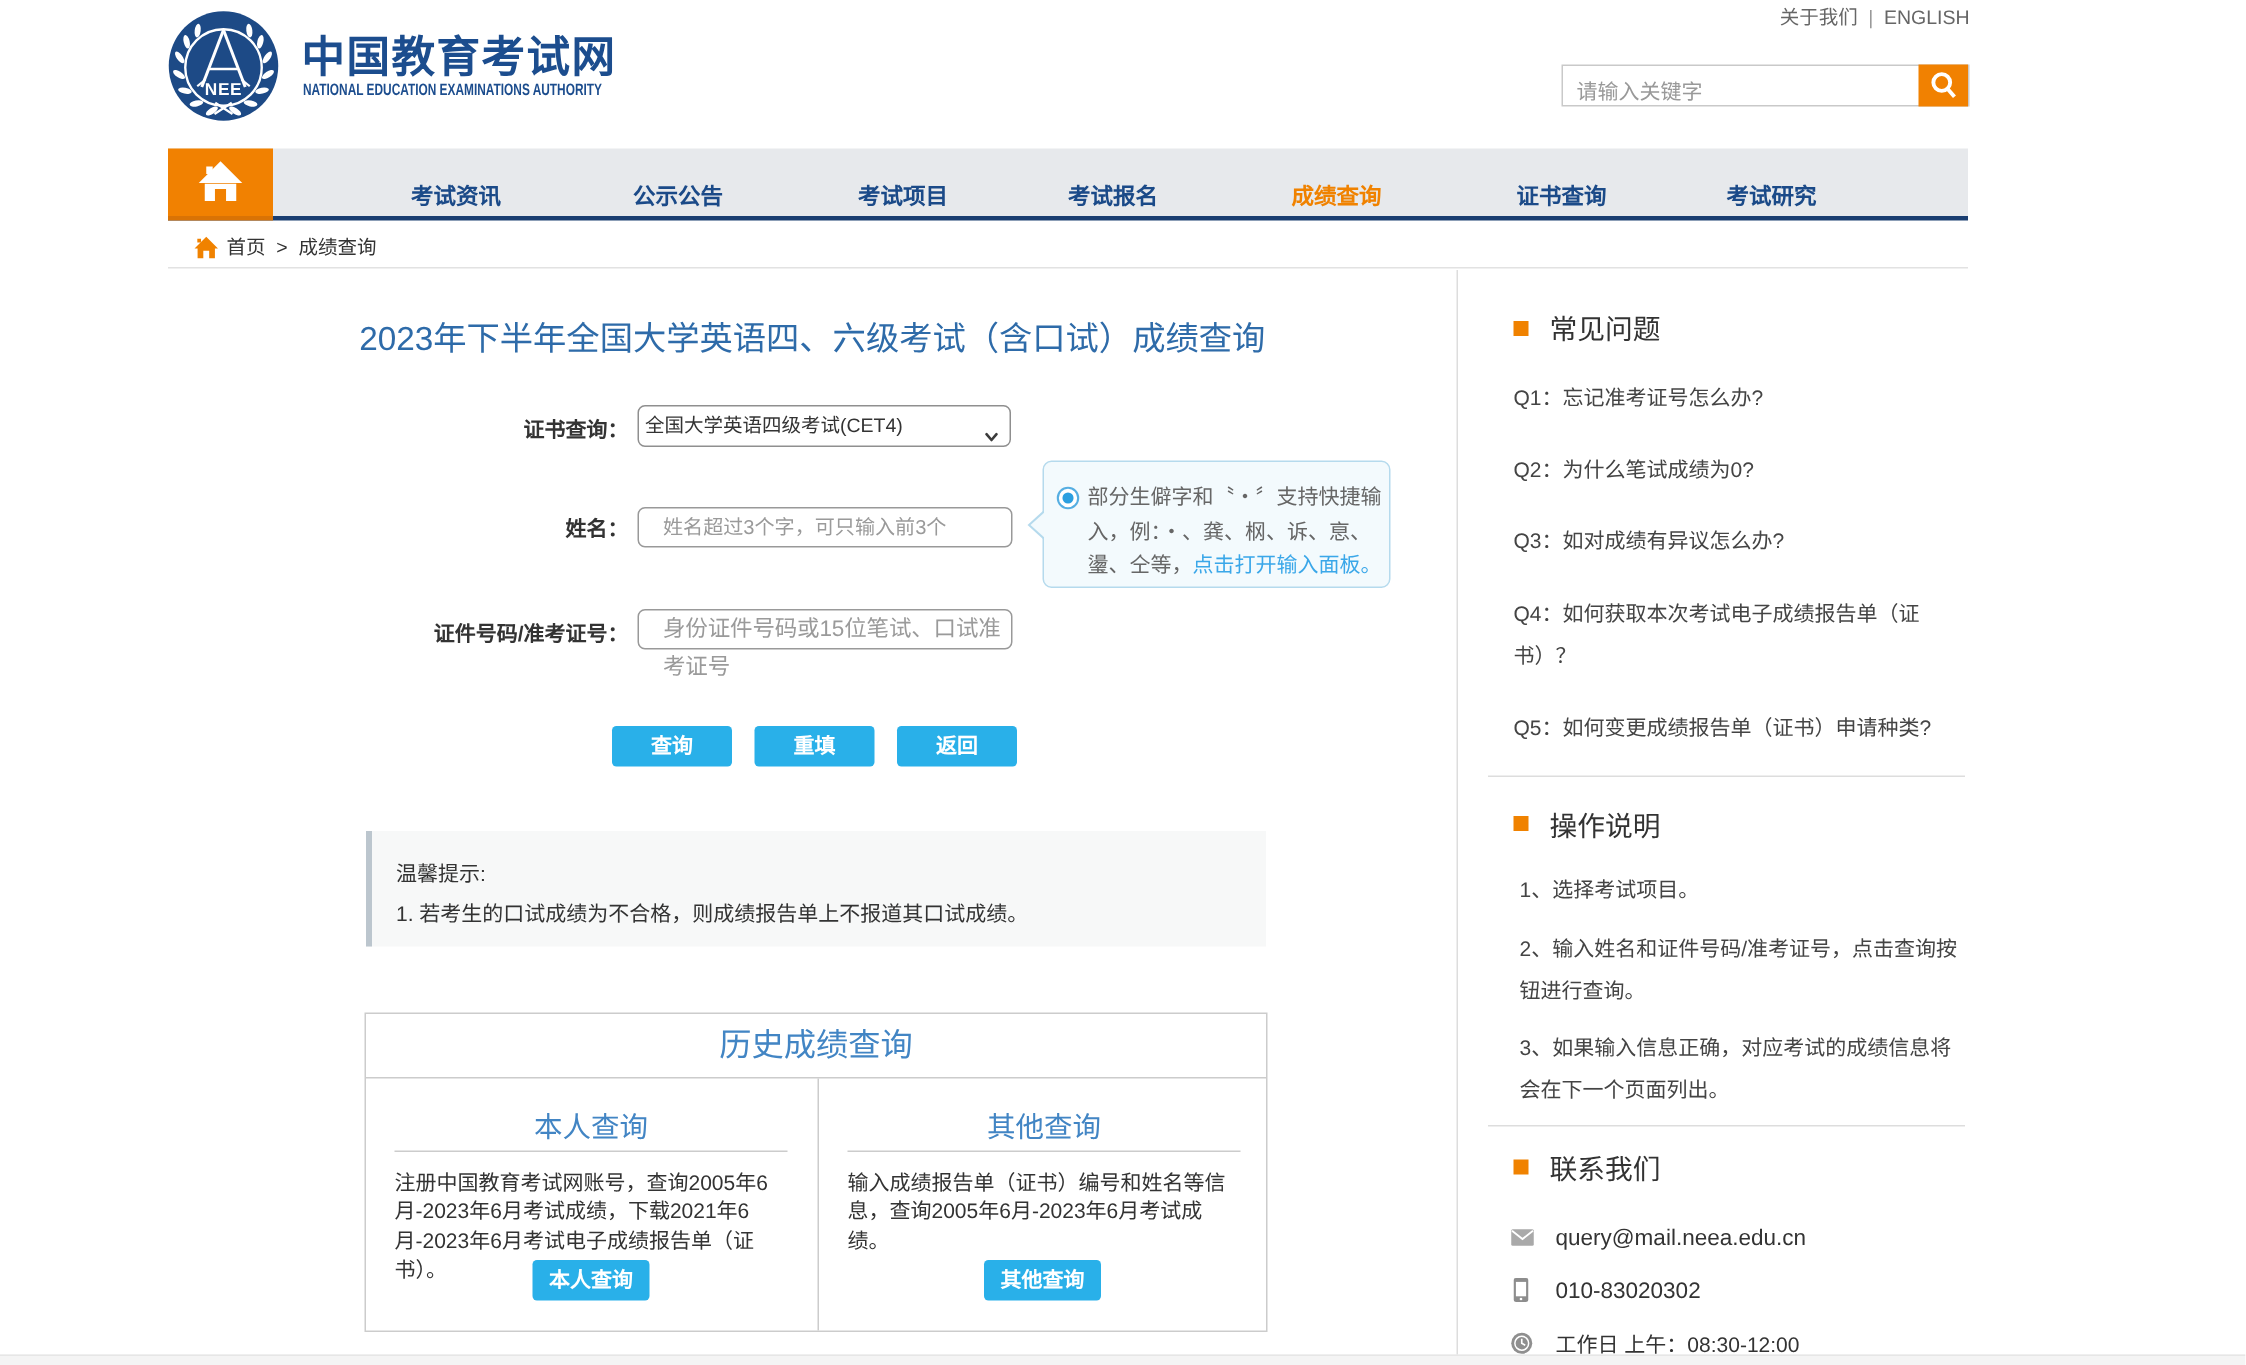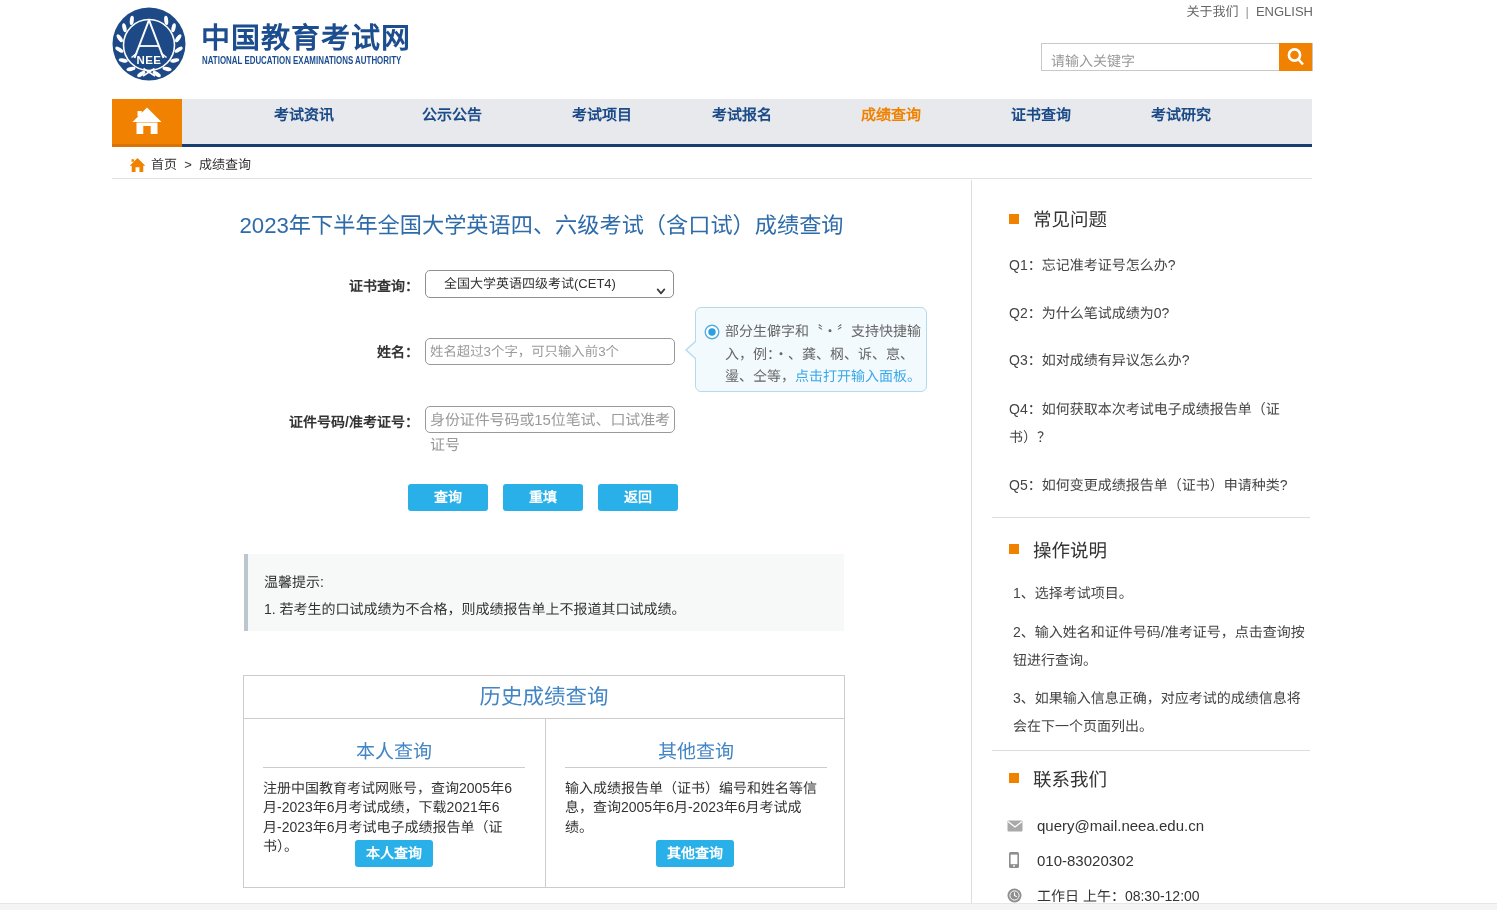--- a/index.html
+++ b/index.html
@@ -14,33 +14,33 @@
 .toplinks{top:1px;right:184px;font-size:13px;color:#666;white-space:nowrap}
 .toplinks span.sep{color:#999;margin:0 7px}
 .searchbox{left:1041px;top:43px;width:272px;height:28px;border:1px solid #c9c9c9;background:#fff}
 .searchbox .ph{position:absolute;left:9px;top:6px;font-size:14px;color:#999}
 .searchbtn{position:absolute;right:0;top:-1px;width:33px;height:28px;background:#f18101}
 
 .nav{left:112px;top:99px;width:1200px;height:45px;background:#e7e9ec}
 .navline{left:112px;top:144px;width:1200px;height:3px;background:#1a3e71}
 .homeline{left:112px;top:144px;width:70px;height:3px;background:#d97305}
 .homebtn{left:112px;top:99px;width:70px;height:45px;background:#f18101}
-.navitem{top:92px;width:150px;height:45px;line-height:45px;text-align:center;
+.navitem{top:109px;width:150px;height:45px;line-height:45px;text-align:center;
   font-size:15px;font-weight:bold;color:#1b4a88}
 .navitem.on{color:#f08200}
 
 .crumb{left:151px;top:154px;font-size:13px;color:#333}
 .crumbline{left:112px;top:178px;width:1200px;height:1px;background:#e2e2e2}
 
 .h1{left:112px;top:207px;width:859px;text-align:center;font-size:22.2px;color:#2e6ba9}
 .flabel{left:112px;width:307px;text-align:right;font-size:14px;font-weight:bold;color:#333}
 .fselect{left:425px;top:270px;width:249px;height:28px;border:1px solid #8f8f8f;border-radius:5px;
-  background:#fff;font-size:13px;color:#333;line-height:26px;padding-left:18px}
+  background:#fff;font-size:13px;color:#333;line-height:26px;padding-left:4px}
 .finput{left:425px;width:250px;height:27px;border:1px solid #999;border-radius:5px;
-  background:#fff;line-height:25px;padding-left:4px;color:#9a9a9a}
+  background:#fff;line-height:25px;padding-left:16px;color:#9a9a9a}
 .chev{position:absolute;right:7px;top:9px}
 
 .tip{left:695px;top:307px;width:232px;height:85px;background:#f3fafd;border:1px solid #b5daed;border-radius:6px}
 .tip .arrow1{position:absolute;left:-11px;top:32px;width:0;height:0;
   border-top:10px solid transparent;border-bottom:10px solid transparent;border-right:11px solid #b5daed}
 .tip .arrow2{position:absolute;left:-9px;top:33px;width:0;height:0;
   border-top:9px solid transparent;border-bottom:9px solid transparent;border-right:10px solid #f3fafd}
 .tip .txt{position:absolute;left:29px;top:12px;width:202px;white-space:nowrap;font-size:14px;line-height:22.5px;color:#666}
 .tip a{color:#3aa7e9;text-decoration:none}
 

